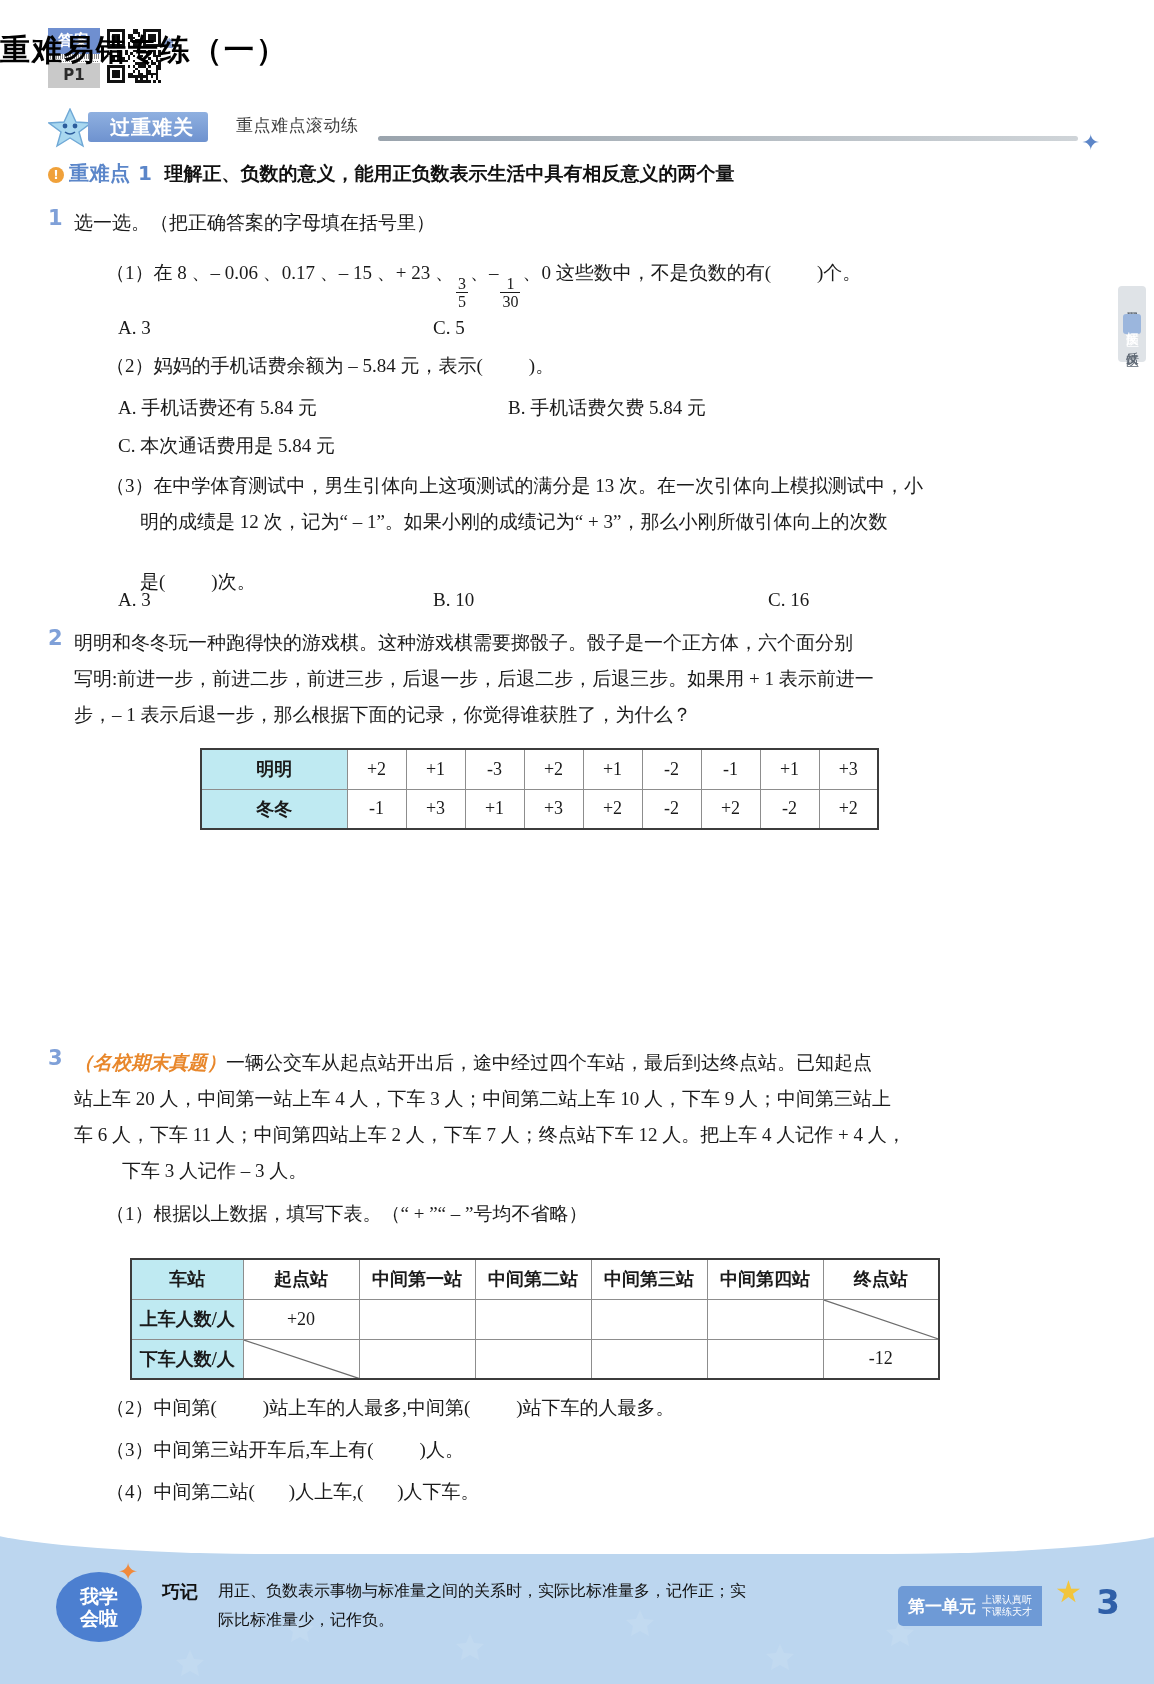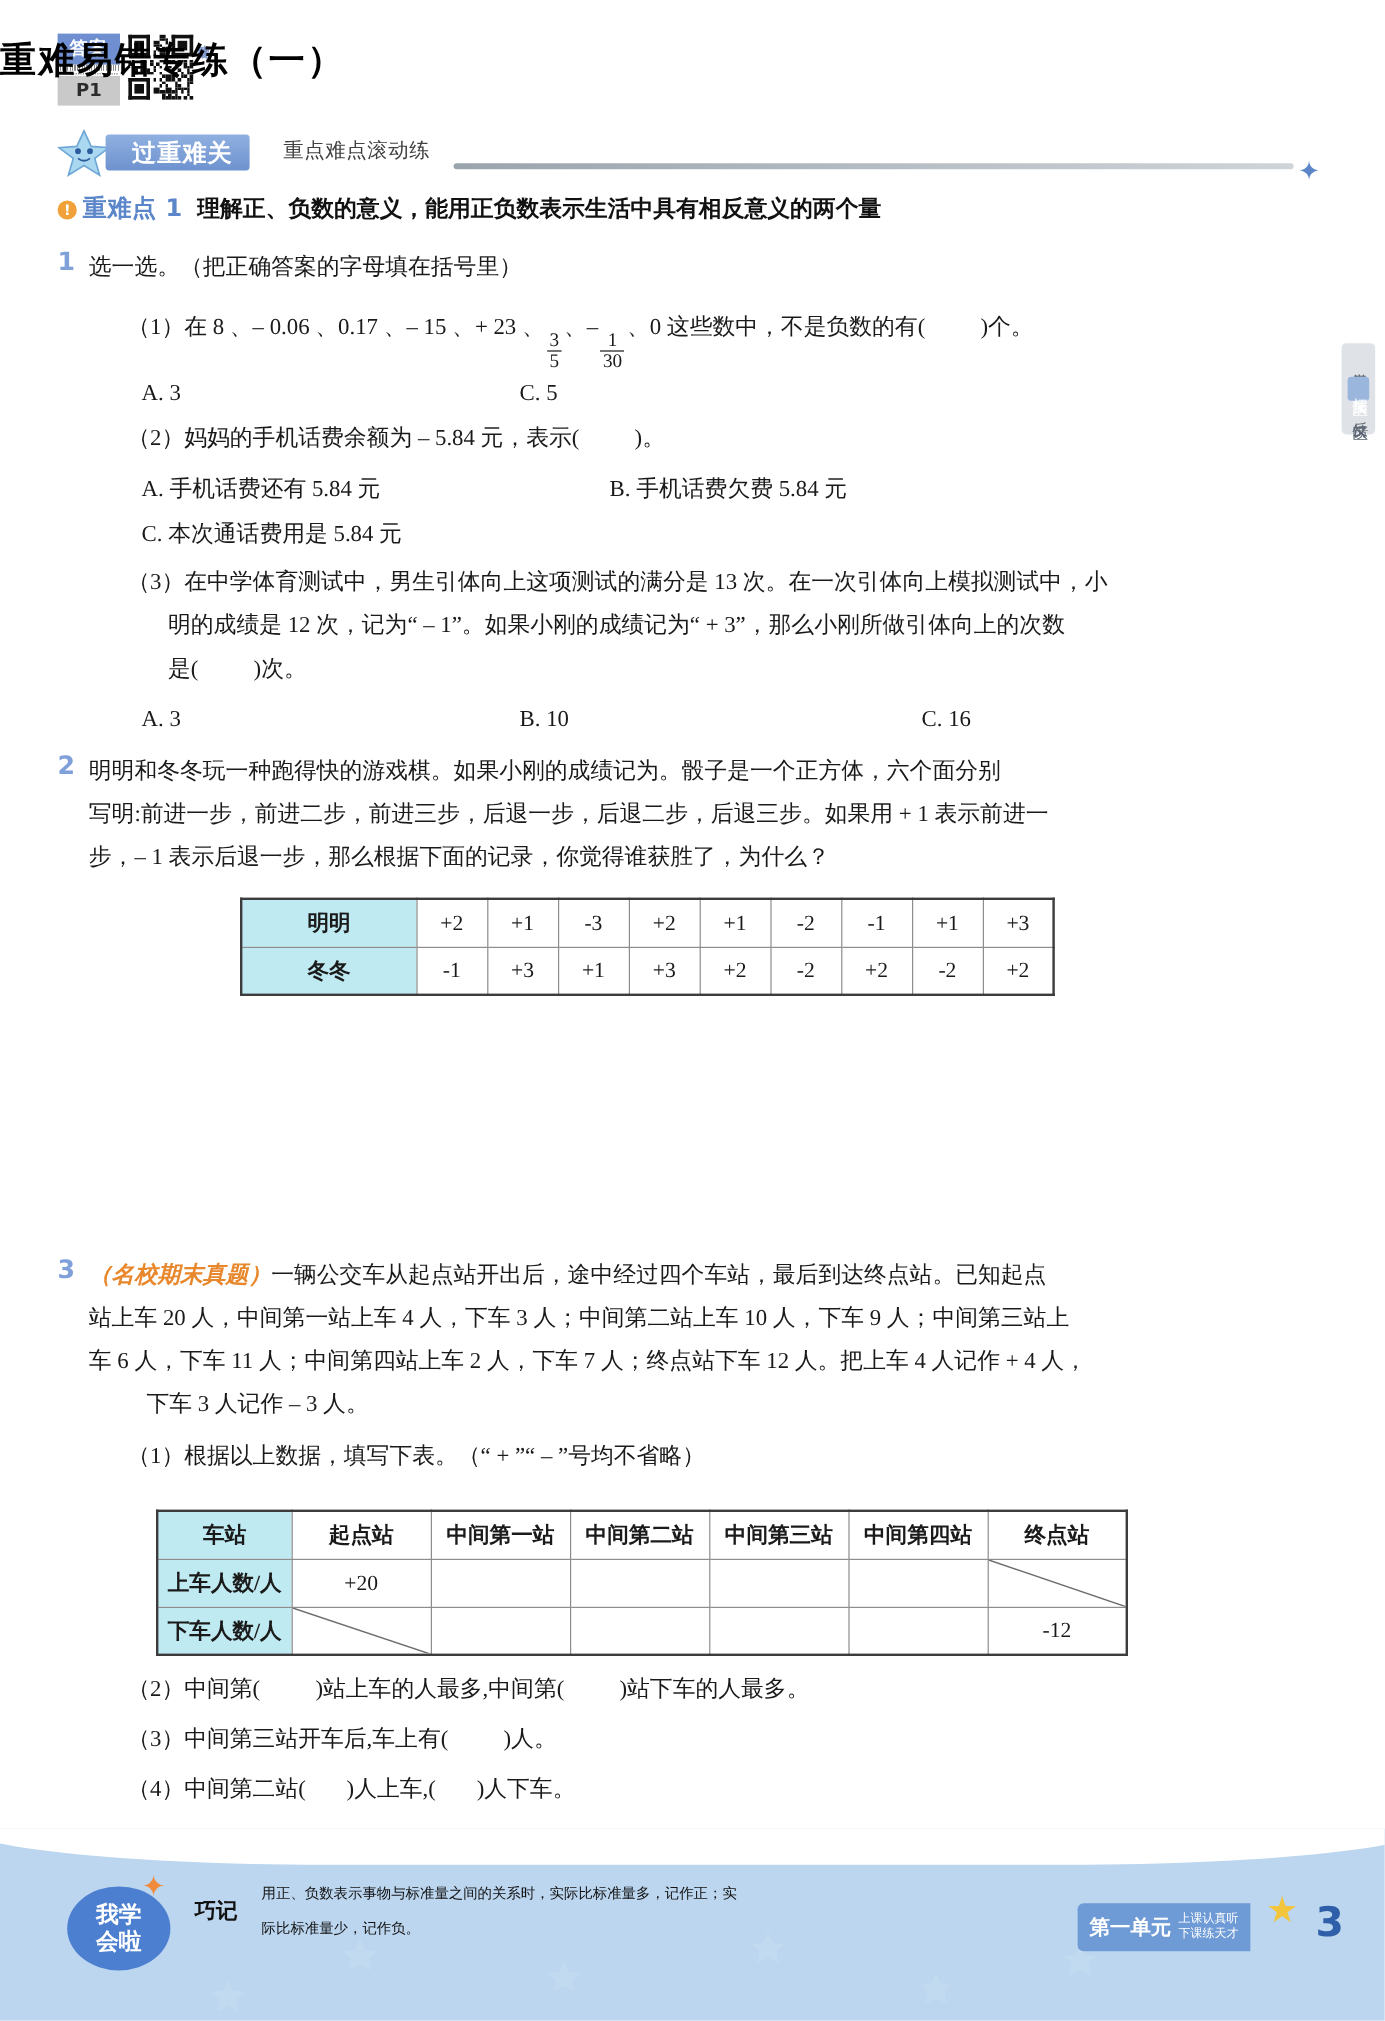--- a/index.html
+++ b/index.html
@@ -162,21 +162,21 @@
     display: flex; flex-direction: column; align-items: center; justify-content: center;
     color: #fff; font-size: 19px; font-weight: bold; line-height: 22px;
     font-family: "DejaVu Sans", sans-serif;
   }
   .foot-star-tip { position: absolute; left: 118px; top: 34px; color: #f08a3c; font-size: 24px; }
   .tip-label {
     position: absolute; left: 162px; top: 56px; font-size: 18px; font-weight: bold;
     font-family: "DejaVu Sans", sans-serif; color: #111;
   }
   .tip-text {
-    position: absolute; left: 218px; top: 40px; width: 700px; font-size: 12px;
+    position: absolute; left: 218px; top: 52px; width: 700px; font-size: 16px;
     line-height: 29px; color: #111; font-family: "DejaVu Sans", sans-serif;
   }
   .unit-chip {
     position: absolute; right: 112px; top: 62px; height: 40px;
     background: #6e9ad6; color: #fff; border-radius: 5px 0 0 5px;
     display: flex; align-items: center; padding: 0 10px; gap: 6px;
   }
   .unit-name { font-size: 17px; font-weight: bold; font-family: "DejaVu Sans", sans-serif; }
   .unit-sub { font-size: 10px; line-height: 12px; font-family: "DejaVu Sans", sans-serif; }
   .foot-badge { position: absolute; right: 72px; top: 50px; font-size: 30px; color: #f2c53c; }
@@ -391,34 +391,34 @@
     <div class="opt" style="width:390px;">A. 手机话费还有 5.84 元</div>
     <div class="opt">B. 手机话费欠费 5.84 元</div>
   </div>
 </div>
 <div class="prob" style="left:118px; top:428px; width:980px;">C. 本次通话费用是 5.84 元</div>
 
 <div class="prob" style="left:106px; top:468px; width:1000px;">
   <span>（3）</span><span>在中学体育测试中，男生引体向上这项测试的满分是 13 次。在一次引体向上模拟测试中，小</span>
 </div>
 <div class="prob" style="left:140px; top:504px; width:970px;">明的成绩是 12 次，记为“ – 1”。如果小刚的成绩记为“ + 3”，那么小刚所做引体向上的次数</div>
-<div class="prob" style="left:140px; top:540px; width:970px;">
+<div class="prob" style="left:140px; top:564px; width:970px;">
   <span>是(</span><span class="blank"></span><span>)次。</span>
 </div>
 
 <div class="prob" style="left:118px; top:582px; width:980px;">
   <div class="opts">
     <div class="opt" style="width:315px;">A. 3</div>
     <div class="opt" style="width:335px;">B. 10</div>
     <div class="opt">C. 16</div>
   </div>
 </div>
 
 <div class="pnum" style="left:48px; top:626px;">2</div>
-<div class="prob" style="left:74px; top:625px; width:1035px;">明明和冬冬玩一种跑得快的游戏棋。如果小刚的成绩记为。骰子是一个正方体，六个面分别</div>
+<div class="prob" style="left:74px; top:625px; width:1035px;">明明和冬冬玩一种跑得快的游戏棋。这种游戏棋需要掷骰子。骰子是一个正方体，六个面分别</div>
 <div class="prob" style="left:74px; top:661px; width:1035px;">写明:前进一步，前进二步，前进三步，后退一步，后退二步，后退三步。如果用 + 1 表示前进一</div>
 <div class="prob" style="left:74px; top:697px; width:1035px;">步，– 1 表示后退一步，那么根据下面的记录，你觉得谁获胜了，为什么？</div>
 
 <table class="grid" id="game-table">
   <tbody>
     <tr>
       <td class="hdr-cell name">明明</td>
       <td class="val">+2</td>
       <td class="val">+1</td>
       <td class="val">-3</td>

